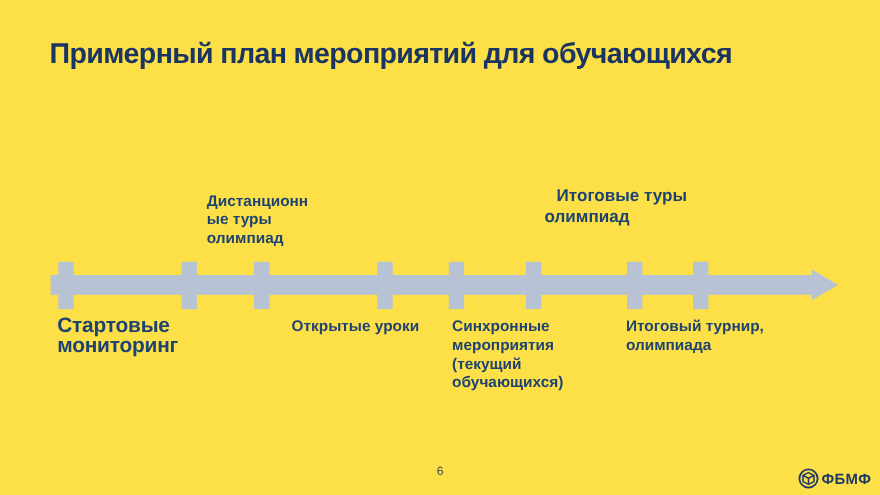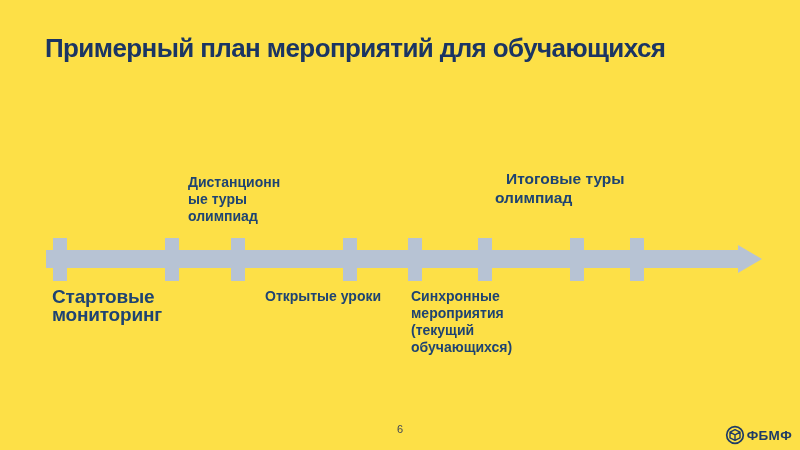--- a/index.html
+++ b/index.html
@@ -115,20 +115,22 @@
   <div class="evt evt-final-tours">Итоговые туры
 олимпиад</div>
 
   <div class="evt evt-start">Стартовые
 мониторинг</div>
   <div class="evt evt-lessons">Открытые уроки</div>
   <div class="evt evt-sync">Синхронные
 мероприятия
 (текущий
 обучающихся)</div>
+  <div class="evt evt-tournament">Итоговый турнир,
+олимпиада</div>
 
   <div class="page-number">6</div>
 
   <div class="logo">
     <span>
       <svg width="20" height="20" viewBox="0 0 20 20">
         <circle cx="10" cy="10" r="8.3" fill="none" stroke="currentColor" stroke-width="1.7"></circle>
         <path d="M10 4.6 L15 7.2 L15 12.8 L10 15.4 L5 12.8 L5 7.2 Z M5 7.2 L10 9.8 L15 7.2 M10 9.8 L10 15.4" fill="none" stroke="currentColor" stroke-width="1.4" stroke-linejoin="round"></path>
       </svg>
     </span>

